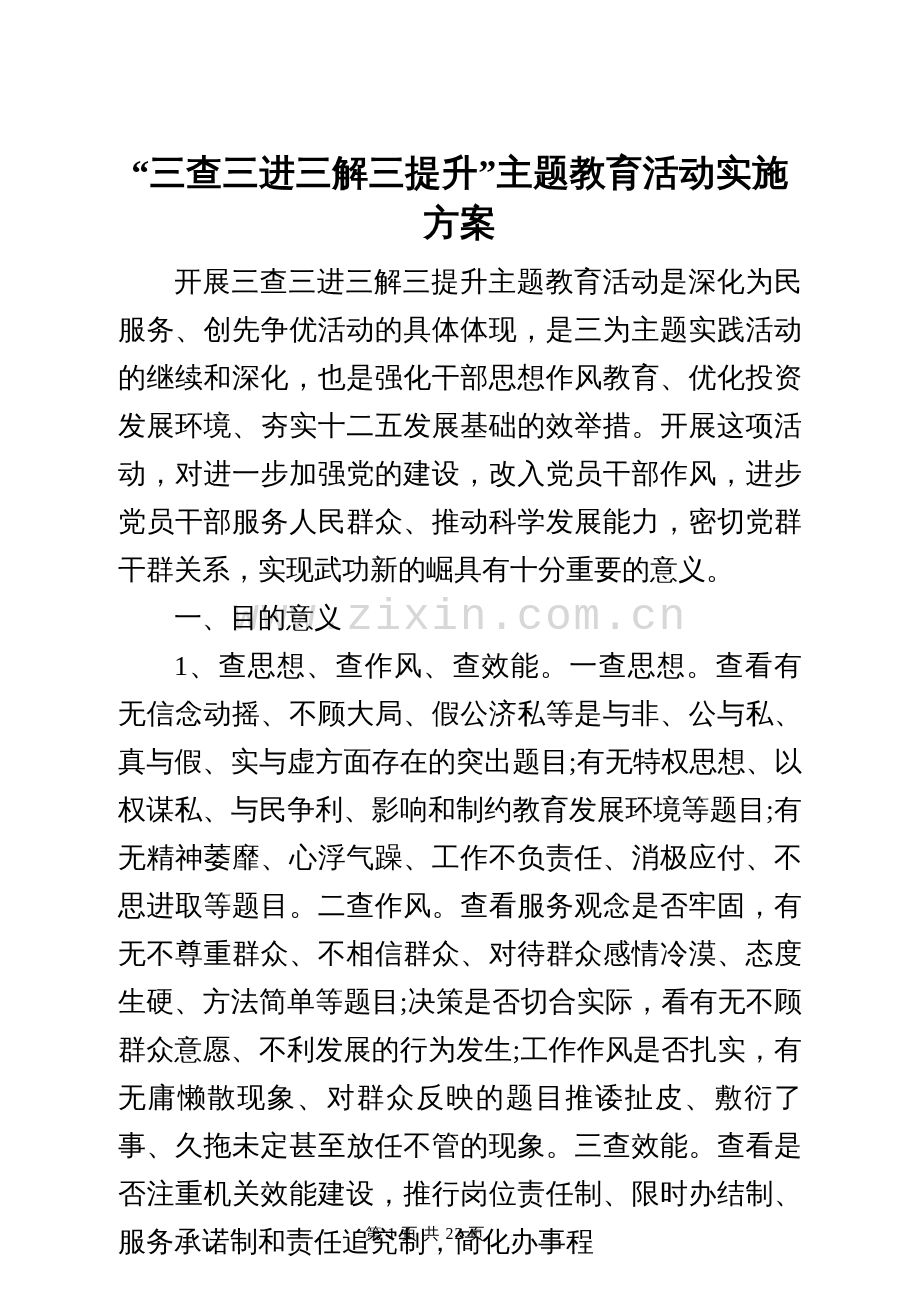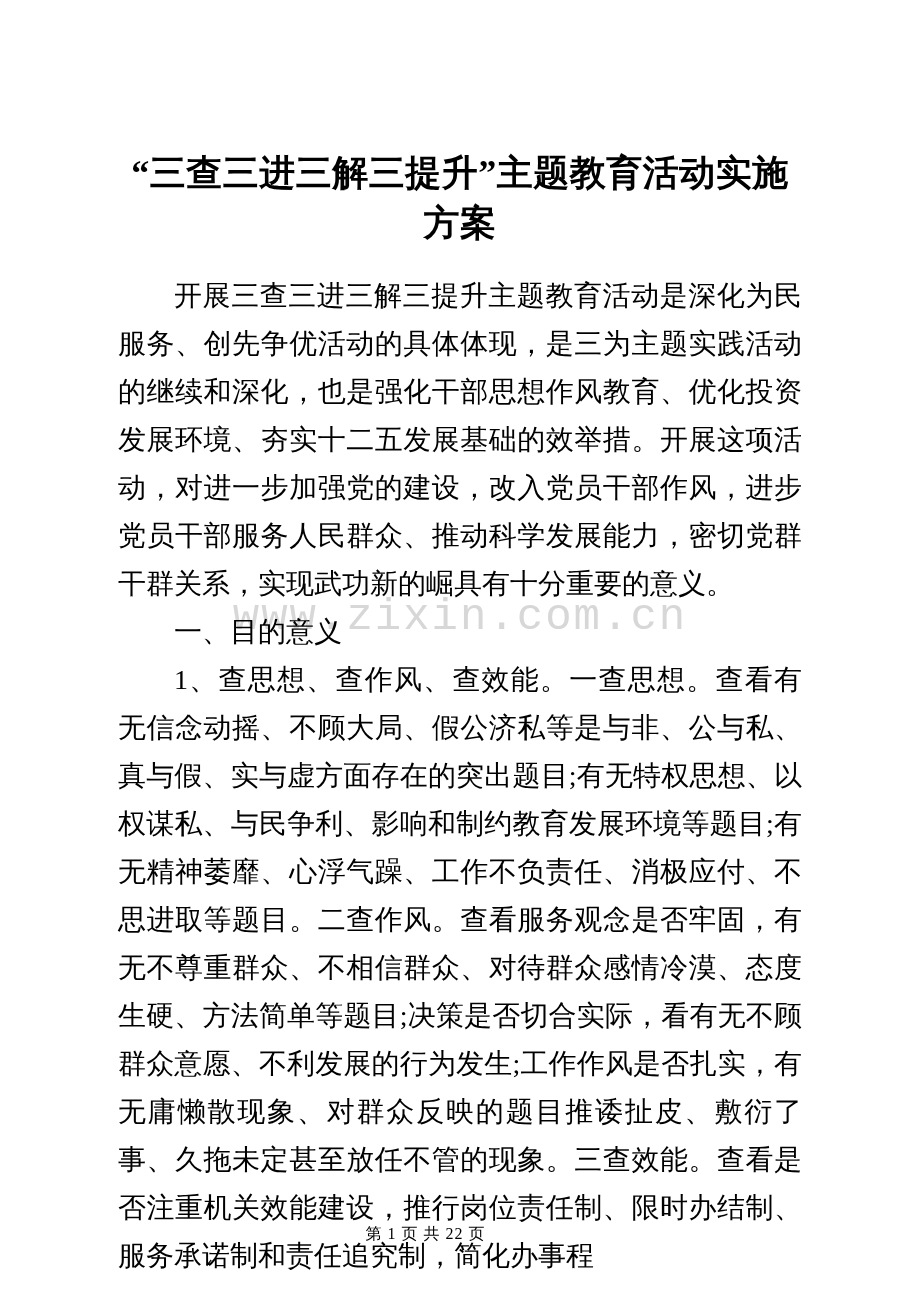--- a/index.html
+++ b/index.html
@@ -21,21 +21,21 @@
   }
   .content {
     position: relative;
     z-index: 1;
   }
   .doc-title {
     font-size: 36px;
     font-weight: bold;
     text-align: center;
     line-height: 50px;
-    margin-bottom: 24px;
+    margin-bottom: 10px;
     letter-spacing: 0.5px;
   }
   .para {
     font-size: 28px;
     line-height: 48px;
     text-align: justify;
     text-justify: inter-ideograph;
     text-indent: 2em;
     word-break: break-all;
   }

